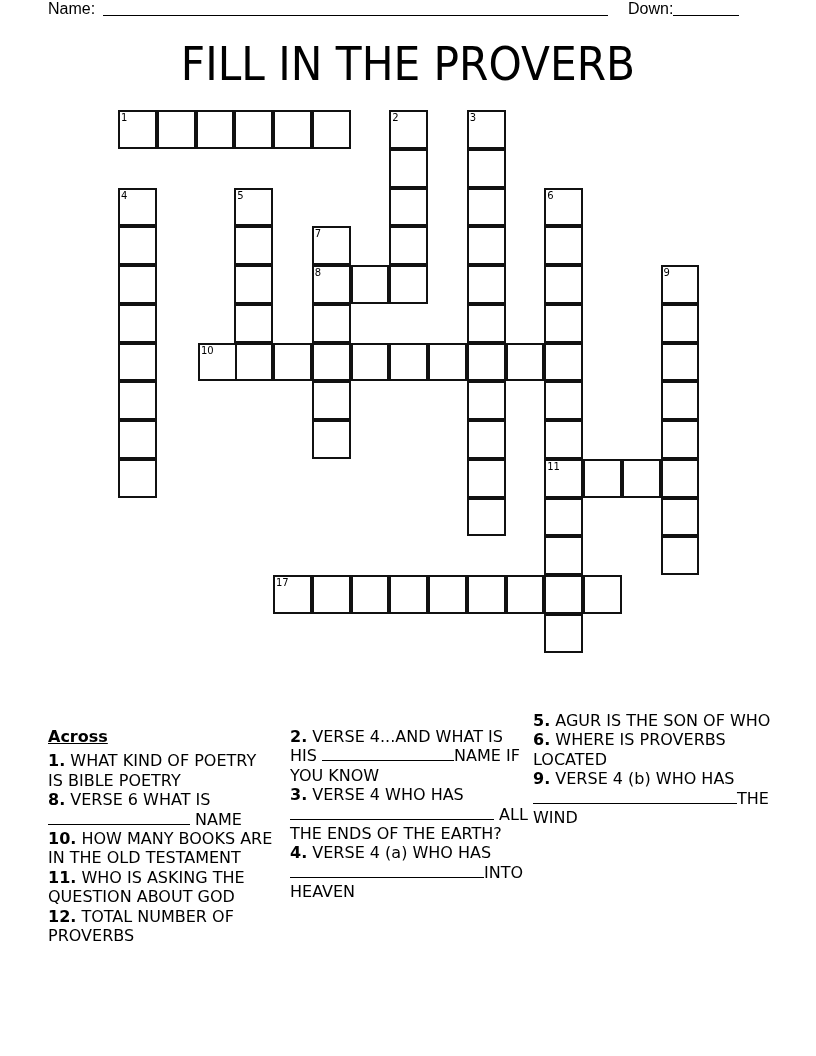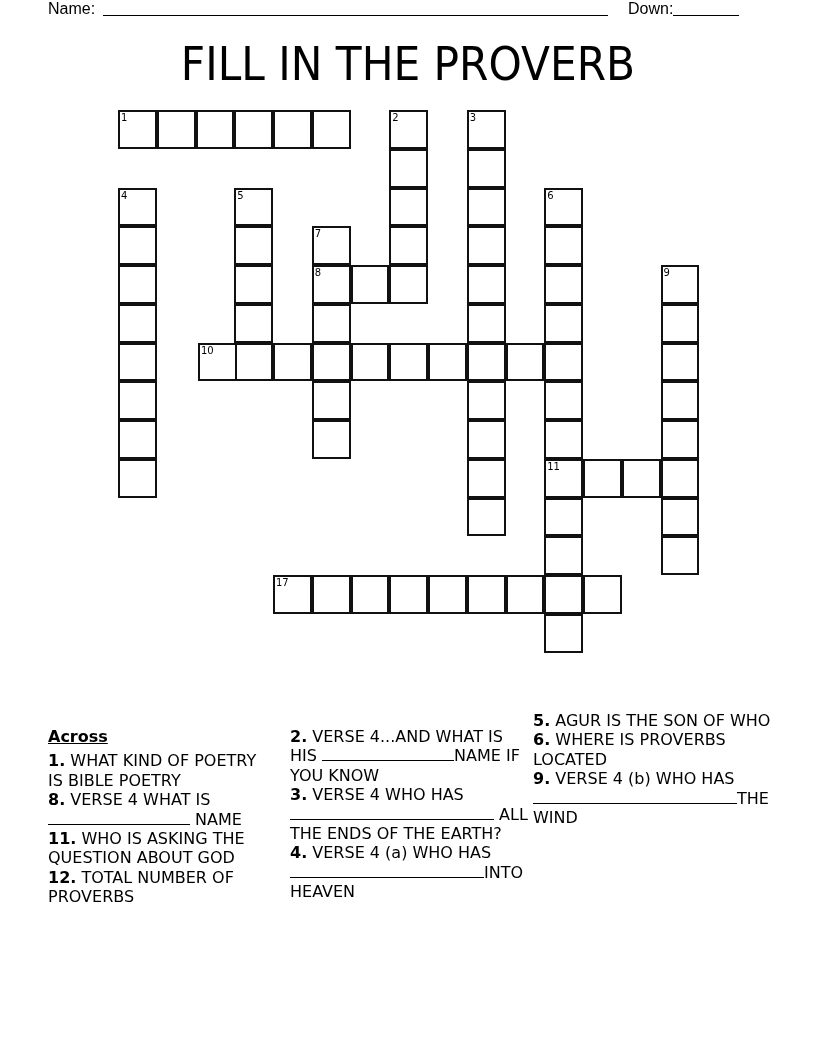--- a/index.html
+++ b/index.html
@@ -141,21 +141,22 @@
     <div class="cell" style="left: 428px; top: 575px;"></div>
     <div class="cell" style="left: 466.75px; top: 575px;"></div>
     <div class="cell" style="left: 505.5px; top: 575px;"></div>
     <div class="cell" style="left: 583px; top: 575px;"></div>
   </div>
 
 <div class="clues col-across">
   <div class="head">Across</div>
   <div id="across-list">
       <div class="clue"><b>1.</b><span> WHAT KIND OF POETRY IS BIBLE POETRY</span></div>
-      <div class="clue"><b>8.</b><span> VERSE 4 WHAT IS </span><span class="blank" style="width: 142px;"></span><span> NAME</span></div>
+      <div class="clue"><b>8.</b><span> VERSE 6 WHAT IS </span><span class="blank" style="width: 142px;"></span><span> NAME</span></div>
+      <div class="clue"><b>10.</b><span> HOW MANY BOOKS ARE IN THE OLD TESTAMENT</span></div>
       <div class="clue"><b>11.</b><span> WHO IS ASKING THE QUESTION ABOUT GOD</span></div>
       <div class="clue"><b>12.</b><span> TOTAL NUMBER OF PROVERBS</span></div>
     </div>
 </div>
 
 <div class="clues col-down">
   <div id="down-list">
       <div class="clue"><b>2.</b><span> VERSE 4...AND WHAT IS HIS </span><span class="blank" style="width: 132px;"></span><span>NAME IF YOU KNOW</span></div>
       <div class="clue"><b>3.</b><span> VERSE 4 WHO HAS </span><span class="blank" style="width: 204px;"></span><span> ALL THE ENDS OF THE EARTH?</span></div>
       <div class="clue"><b>4.</b><span> VERSE 4 (a) WHO HAS </span><span class="blank" style="width: 194px;"></span><span>INTO HEAVEN</span></div>

